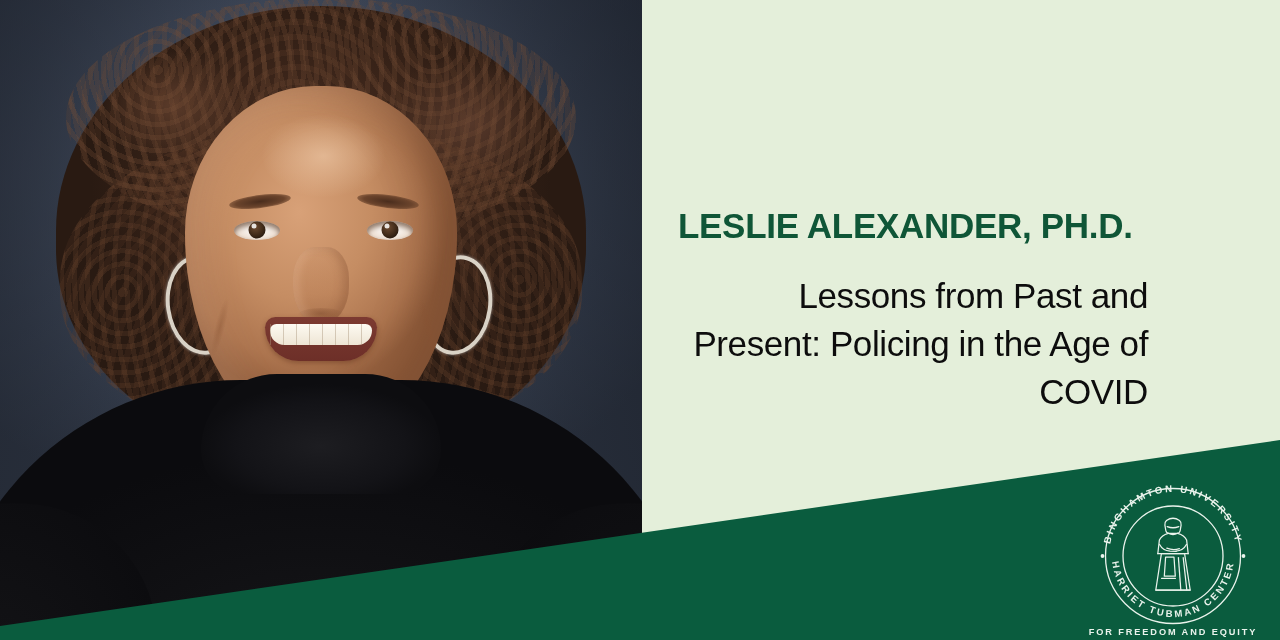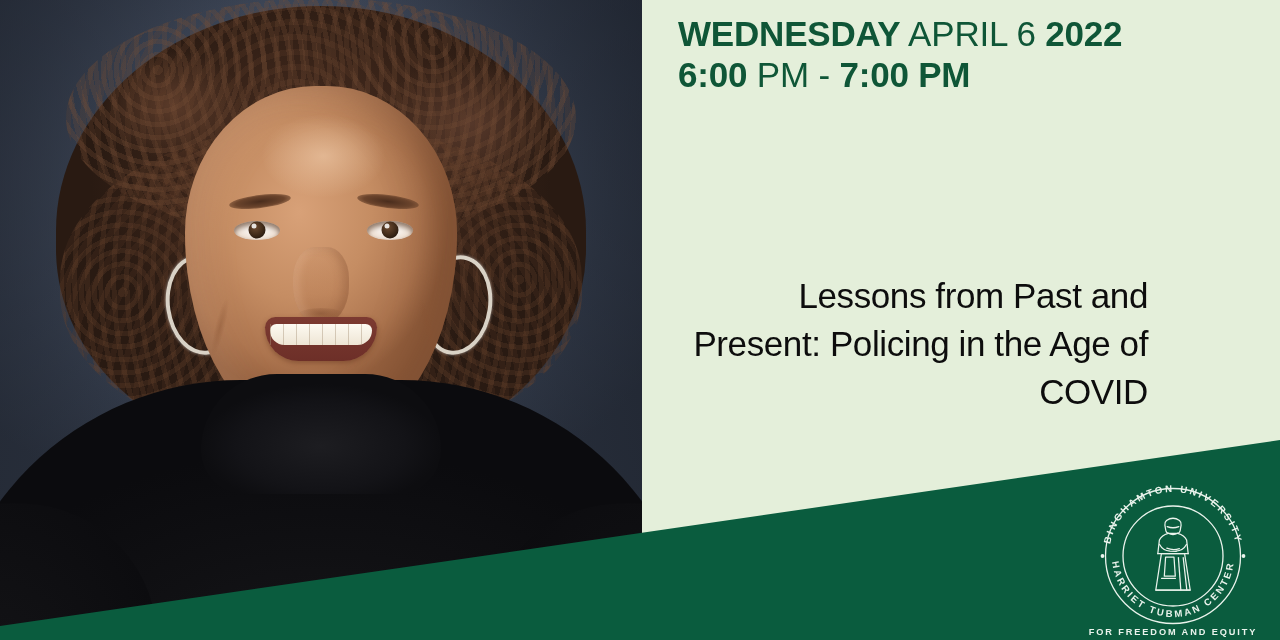--- a/index.html
+++ b/index.html
@@ -317,25 +317,22 @@
     <div class="torso">
       <div class="shoulder-l"></div>
       <div class="shoulder-r"></div>
     </div>
   </div>
 
   <div class="band"></div>
 
   <div class="content">
 
-    <div class="datetime">
-      <div><span class="dt-bold">WEDNESDAY</span> <span class="dt-reg">APRIL 6</span> <span class="dt-bold">2022</span></div>
-      <div><span class="dt-bold">6:00</span> <span class="dt-reg">PM</span> <span class="dt-reg">-</span> <span class="dt-bold">7:00 PM</span></div>
-    </div>
-
+
+    <div class="speaker">LESLIE ALEXANDER, PH.D.</div>
 
     <div class="talk-title">Lessons from Past and Present: Policing in the Age of COVID</div>
   </div>
 
   <div class="logo">
     <svg viewBox="0 0 180 145" xmlns="http://www.w3.org/2000/svg">
       <defs>
         <path id="arcTop" d="M 26 74 A 64 64 0 0 1 154 74" fill="none"></path>
         <path id="arcBottom" d="M 29 74 A 61 61 0 0 0 151 74" fill="none"></path>
       </defs>

